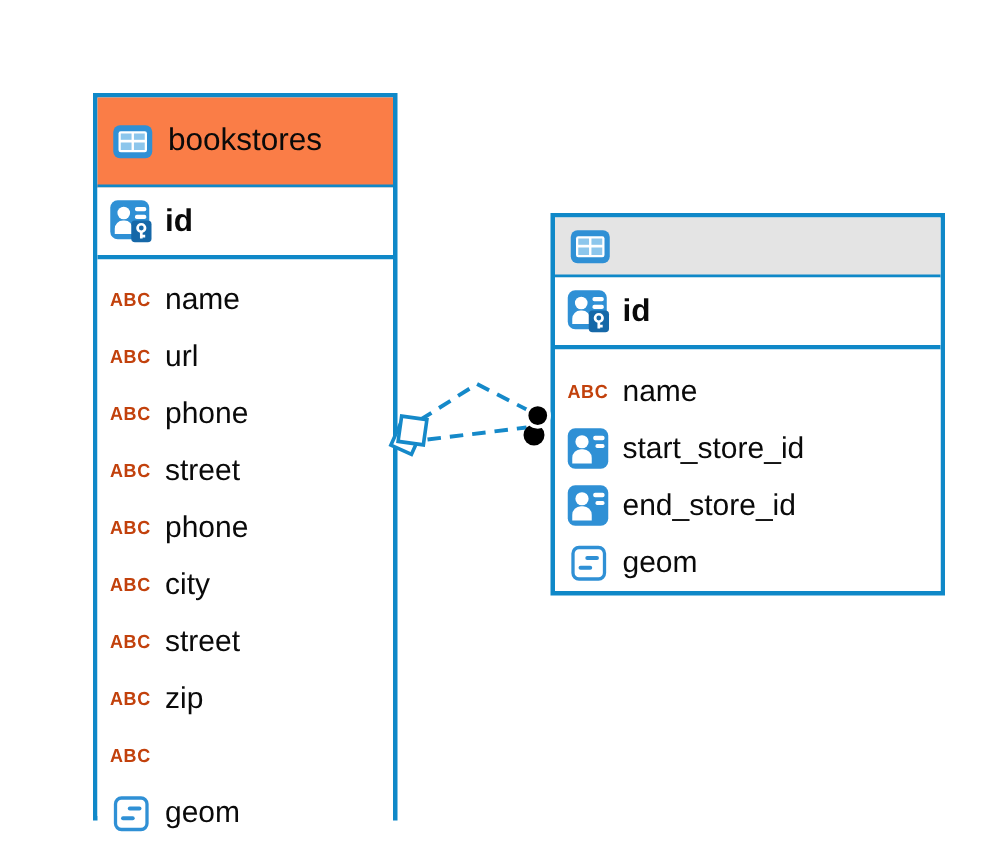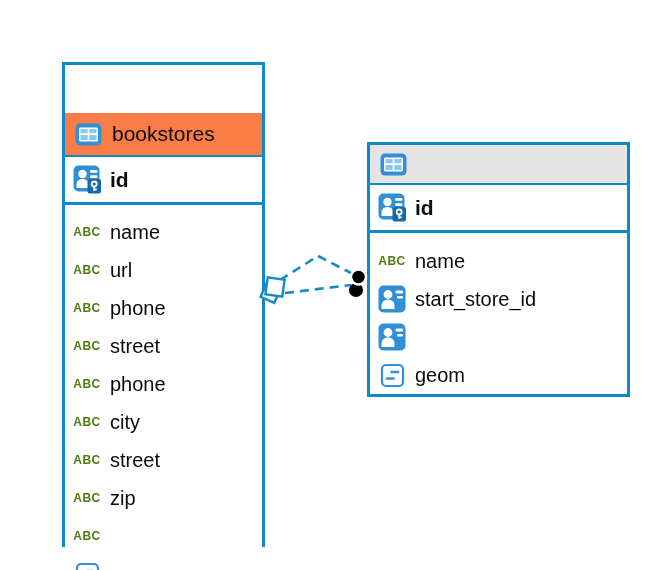--- a/index.html
+++ b/index.html
@@ -10,33 +10,33 @@
   .etable { position:absolute; background:#ffffff; border:3px solid #0F88C8; }
   .etable .thead { display:flex; align-items:center; gap:9px; padding:0 8px;
                    border-bottom:2px solid #0F88C8; font-size:21px; color:#0a0a0a; }
   .etable .pkrow { display:flex; align-items:center; gap:8px; padding:0 7px;
                    height:48px; border-bottom:3px solid #0F88C8;
                    font-size:21px; font-weight:700; color:#0a0a0a; background:#fff; }
   .etable .cols  { background:#fff; }
   .etable .colrow { display:flex; align-items:center; gap:8px; padding:0 7px;
                     height:38px; font-size:20px; color:#0a0a0a; }
   .icon-slot { width:30px; min-width:30px; display:flex; align-items:center; justify-content:center; }
-  .abc-glyph { font-size:12px; font-weight:700; letter-spacing:0.5px; color:#4d7c0f;
+  .abc-glyph { font-size:12px; font-weight:700; letter-spacing:0.5px; color:#c2410c;
                font-family:"Liberation Sans",sans-serif; transform:scaleY(1.05); }
   svg.conn { position:absolute; left:0; top:0; z-index:5; pointer-events:none; }
   .lbl { white-space:nowrap; overflow:hidden; }
 </style>
 </head>
 <body>
 
 <div class="canvas">
 
   <div id="tables-root">
   <div class="etable" style="left: 62px; top: 62px; width: 203px; height: 485px;">
-    <div class="thead" style="background: rgb(250, 125, 71); height: 44px; margin-top: 48px;">
+    <div class="thead" style="background: rgb(250, 125, 71); height: 60px;">
       <span class="icon-slot">
             <span style="display: flex;">
               <svg width="27" height="23" viewBox="0 0 27 23">
                 <rect x="0.5" y="0.5" width="26" height="22" rx="4.5" fill="#2F90D5"></rect>
                 <rect x="4" y="4.5" width="19" height="14" rx="1.5" fill="#ffffff"></rect>
                 <rect x="5.5" y="6" width="7.2" height="4.2" fill="#8CC6EC"></rect>
                 <rect x="14.3" y="6" width="7.2" height="4.2" fill="#8CC6EC"></rect>
                 <rect x="5.5" y="12" width="7.2" height="5" fill="#8CC6EC"></rect>
                 <rect x="14.3" y="12" width="7.2" height="5" fill="#8CC6EC"></rect>
               </svg>
@@ -190,20 +190,21 @@
               <span style="display: flex;">
                 <svg width="28" height="28" viewBox="0 0 28 28">
                   <rect x="0.5" y="0.5" width="27" height="27" rx="5" fill="#2F90D5"></rect>
                   <circle cx="10" cy="9.5" r="4.4" fill="#ffffff"></circle>
                   <path d="M3.5 24 v-3.7 a5.8 5.8 0 0 1 5.8 -5.8 h1.4 a5.8 5.8 0 0 1 5.8 5.8 V24 Z" fill="#ffffff"></path>
                   <rect x="17.5" y="5.5" width="7.5" height="3" rx="1.2" fill="#ffffff"></rect>
                   <rect x="19" y="11" width="6" height="2.6" rx="1.1" fill="#ffffff"></rect>
                 </svg>
               </span>
             </span>
+            <span class="lbl">end_store_id</span>
           </div>
           <div class="colrow">
             <span class="icon-slot">
               <span style="display: flex;">
                 <svg width="25" height="25" viewBox="0 0 25 25">
                   <rect x="2" y="2" width="21" height="21" rx="4" fill="#ffffff" stroke="#2F90D5" stroke-width="2.2"></rect>
                   <line x1="11.5" y1="9" x2="18" y2="9" stroke="#2F90D5" stroke-width="2.6" stroke-linecap="round"></line>
                   <line x1="7" y1="15.5" x2="13.5" y2="15.5" stroke="#2F90D5" stroke-width="2.6" stroke-linecap="round"></line>
                 </svg>
               </span>

